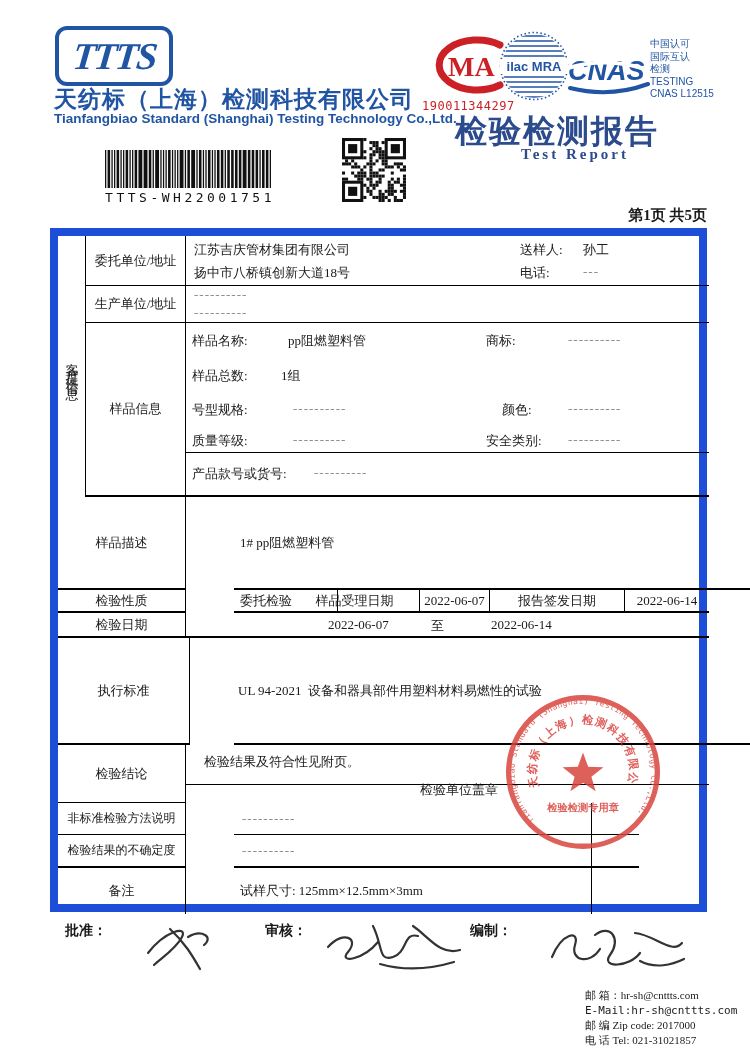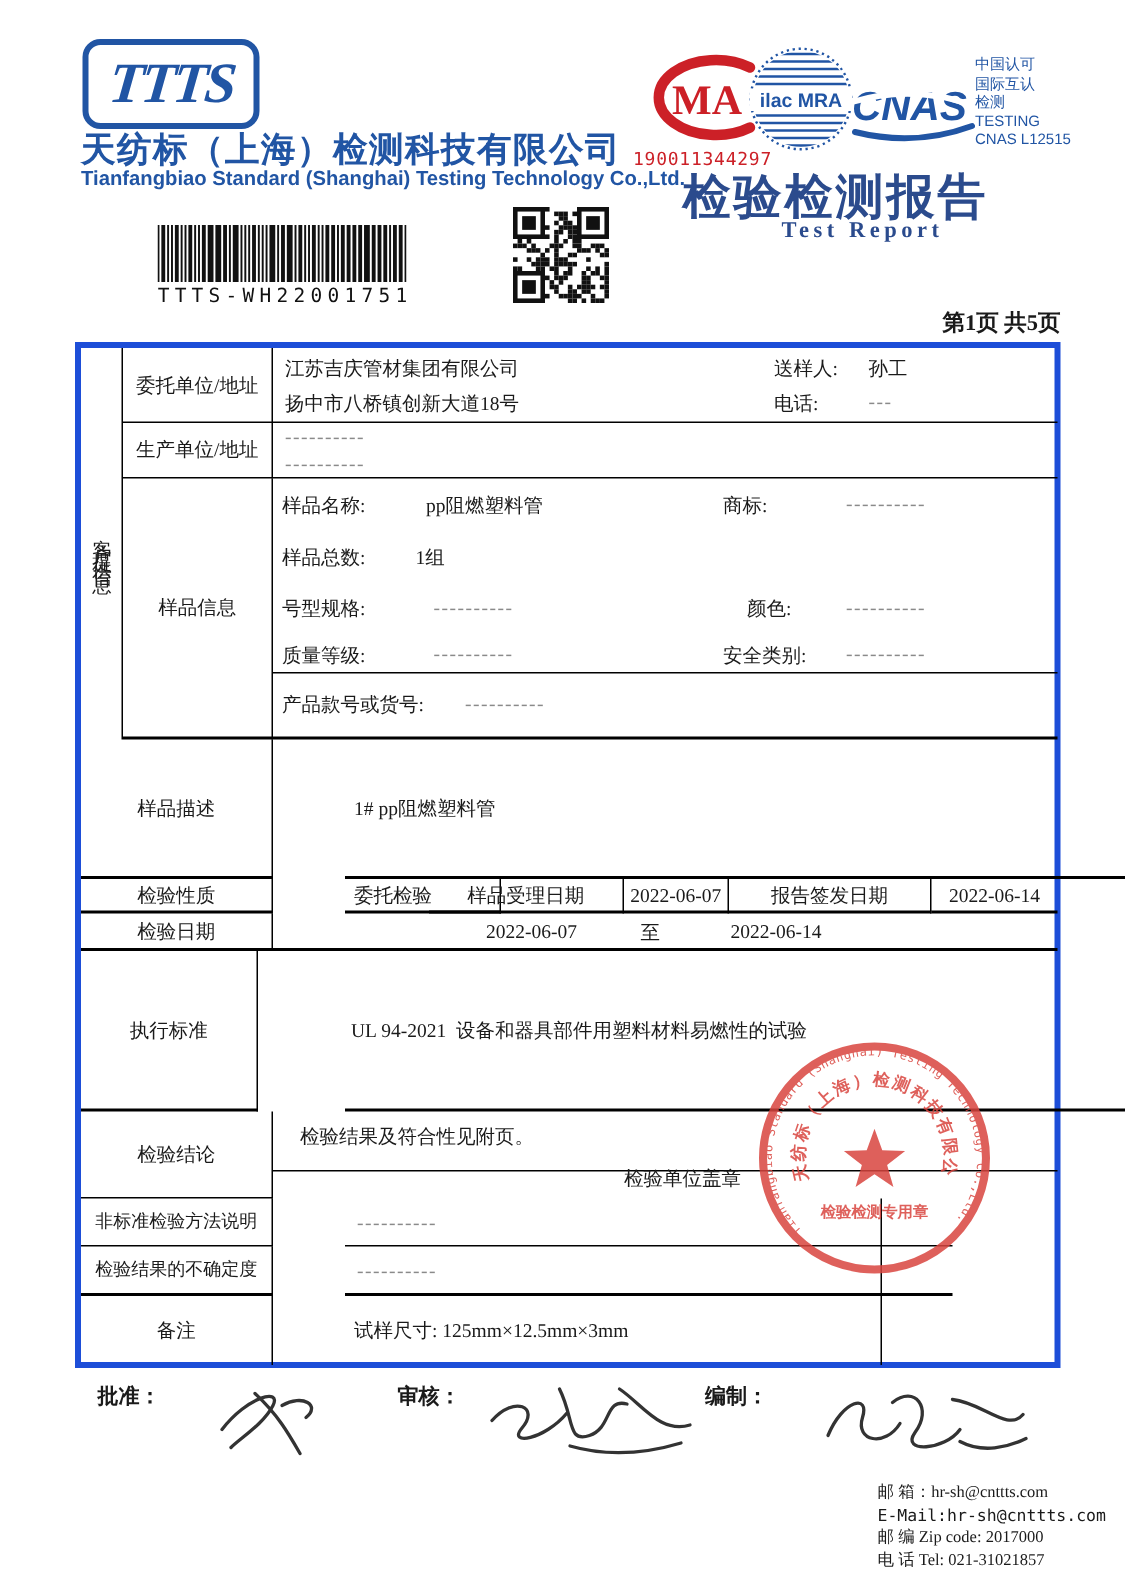--- a/index.html
+++ b/index.html
@@ -29,21 +29,21 @@
   .title-cn{left:455px;top:110px;width:240px;text-align:left;font-size:32px;font-weight:bold;
             color:var(--title-blue);letter-spacing:2px;}
   .title-en{left:455px;top:146px;width:240px;text-align:center;font-size:15px;font-weight:bold;
             color:var(--title-blue);letter-spacing:3px;}
   .barcode-wrap{left:105px;top:150px;width:166px;height:38px;}
   .barcode-text{left:103px;top:190px;width:172px;text-align:right;font-size:13px;letter-spacing:3.5px;
                 font-family:"DejaVu Sans Mono",monospace;color:#111;}
   .qr-wrap{left:342px;top:138px;width:64px;height:64px;}
   .page-info{left:560px;top:206px;width:147px;text-align:right;font-size:15px;font-weight:bold;}
   
-  #tbl{left:50px;top:228px;width:657px;height:684px;border:4px solid #1d4ed8;}
+  #tbl{left:50px;top:228px;width:657px;height:684px;border:8px solid #1d4ed8;}
   .cell{position:absolute;box-sizing:border-box;font-size:13px;}
   .lblc{display:flex;align-items:center;justify-content:center;text-align:center;}
   .bb1{border-bottom:1px solid #000}.bb2{border-bottom:2px solid #000}
   .br1{border-right:1px solid #000}.bl1{border-left:1px solid #000}
   .vtext{writing-mode:vertical-rl;text-orientation:upright;letter-spacing:5px;font-size:13px;}
   .dash{color:var(--dash);letter-spacing:1px;}
   .fld{position:absolute;white-space:nowrap;}
   .vcen{display:flex;align-items:center;margin-left:48px;}
   
   .stamp{left:495px;top:684px;width:176px;height:176px;z-index:5;pointer-events:none;}
@@ -368,21 +368,21 @@
     <div class="cell lblc br1 bb2" style="left:432px;top:354px;width:135px;height:23px">报告签发日期</div>
     <div class="cell lblc bb2" style="left:567px;top:354px;width:84px;height:23px">2022-06-14</div>
 
     <div class="cell lblc br1 bb2" style="left:0;top:377px;width:128px;height:25px">检验日期</div>
     <div class="cell bb2" style="left:128px;top:377px;width:523px;height:25px">
       <span class="fld" style="left:142px;top:4px">2022-06-07</span>
       <span class="fld" style="left:245px;top:4px">至</span>
       <span class="fld" style="left:305px;top:4px">2022-06-14</span>
     </div>
 
-    <div class="cell lblc br1 bb2" style="left:0;top:402px;width:118px;height:107px">执行标准</div>
+    <div class="cell lblc br1 bb2" style="left:0;top:402px;width:132px;height:107px">执行标准</div>
     <div class="cell vcen bb2" style="left:128px;top:402px;width:523px;height:107px;padding-left:4px">
       <span style="white-space:pre">UL 94-2021  设备和器具部件用塑料材料易燃性的试验</span>
     </div>
 
     <div class="cell lblc br1 bb1" style="left:0;top:509px;width:128px;height:58px">检验结论</div>
     <div class="cell bb1" style="left:128px;top:509px;width:523px;height:40px">
       <span class="fld" style="left:18px;top:8px">检验结果及符合性见附页。</span>
       <span class="fld" style="left:234px;top:36px">检验单位盖章</span>
     </div>
 

